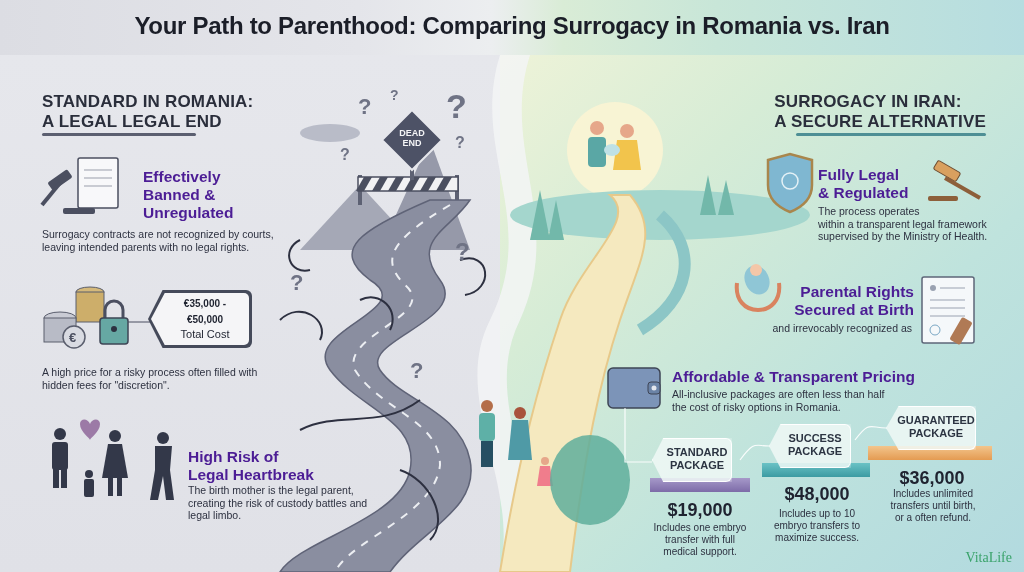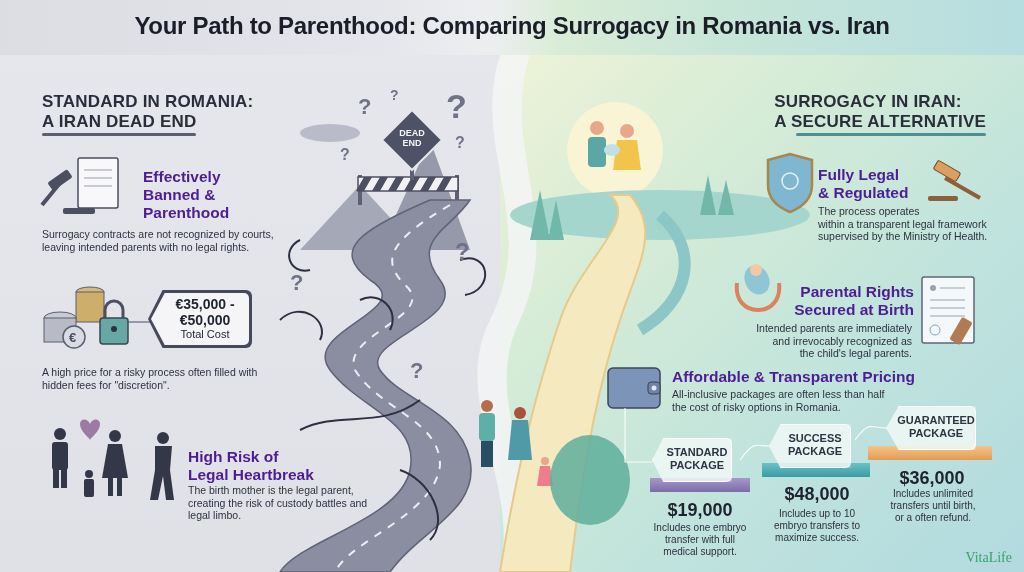--- a/index.html
+++ b/index.html
@@ -58,21 +58,21 @@
     border-radius: 6px;
   }
   .price-tag-inner {
     position: absolute; left: 151px; top: 293px; width: 98px; height: 52px;
     background: #f5f5f7;
     clip-path: polygon(14% 0, 100% 0, 100% 100%, 14% 100%, 0 50%);
     border-radius: 5px;
     text-align: center; padding-left: 10px; padding-top: 3px;
     font-family: "Liberation Sans", sans-serif;
   }
-  .price-line { font-size: 14px; font-weight: bold; line-height: 16px; color: #1f2330; }
+  .price-line { font-size: 10px; font-weight: bold; line-height: 16px; color: #1f2330; }
   .price-sub { font-size: 11px; line-height: 13px; color: #1f2330; }
   .ro2-desc { left: 42px; top: 366px; width: 240px; }
   .ro3-title { left: 188px; top: 448px; }
   .ro3-desc { left: 188px; top: 484px; width: 200px; }
 
   
   .ir1-title { left: 818px; top: 166px; }
   .ir1-desc { left: 818px; top: 205px; width: 200px; }
   .ir2-title { right: 110px; top: 283px; text-align: right; }
   .ir2-desc { right: 112px; top: 322px; text-align: right; width: 200px; }
@@ -274,28 +274,28 @@
 
 <div class="title">Your Path to Parenthood: Comparing Surrogacy in Romania vs. Iran</div>
 
 <div class="abs" style="left:397px;top:128px;width:30px;text-align:center;font-family:'Liberation Sans',sans-serif;font-weight:bold;font-size:9px;line-height:10px;color:#f3f4f6;">
   <div>DEAD</div>
   <div>END</div>
 </div>
 
 <div class="sec-head sec-head-left">
   <div>STANDARD IN ROMANIA:</div>
-  <div>A IRAN DEAD END</div>
+  <div>A LEGAL LEGAL END</div>
 </div>
 <div class="sec-rule rule-left"></div>
 
 <div class="feat-title ro1-title">
   <div>Effectively</div>
   <div>Banned &amp;</div>
-  <div>Parenthood</div>
+  <div>Unregulated</div>
 </div>
 <div class="feat-desc ro1-desc">Surrogacy contracts are not recognized by courts, leaving intended parents with no legal rights.</div>
 
 <div class="price-tag-border"></div>
 <div class="price-tag-inner">
   <div class="price-line">€35,000 -</div>
   <div class="price-line">€50,000</div>
   <div class="price-sub">Total Cost</div>
 </div>
 <div class="feat-desc ro2-desc">A high price for a risky process often filled with hidden fees for "discretion".</div>
@@ -320,23 +320,21 @@
   <div>The process operates</div>
   <div>within a transparent legal framework</div>
   <div>supervised by the Ministry of Health.</div>
 </div>
 
 <div class="feat-title ir2-title">
   <div>Parental Rights</div>
   <div>Secured at Birth</div>
 </div>
 <div class="feat-desc ir2-desc">
-  <div>Intended parents are immediately</div>
   <div>and irrevocably recognized as</div>
-  <div>the child's legal parents.</div>
 </div>
 
 <div class="feat-title ir3-title">Affordable &amp; Transparent Pricing</div>
 <div class="feat-desc ir3-desc">
   <div>All-inclusive packages are often less than half</div>
   <div>the cost of risky options in Romania.</div>
 </div>
 
 <div class="step step-std"></div>
 <div class="step step-suc"></div>

